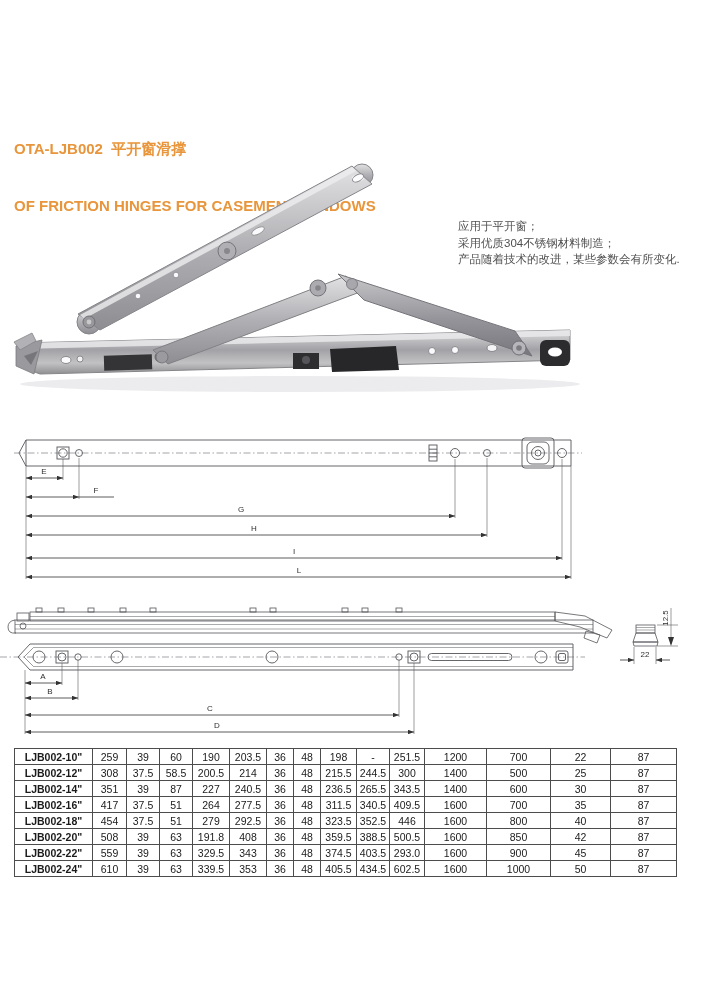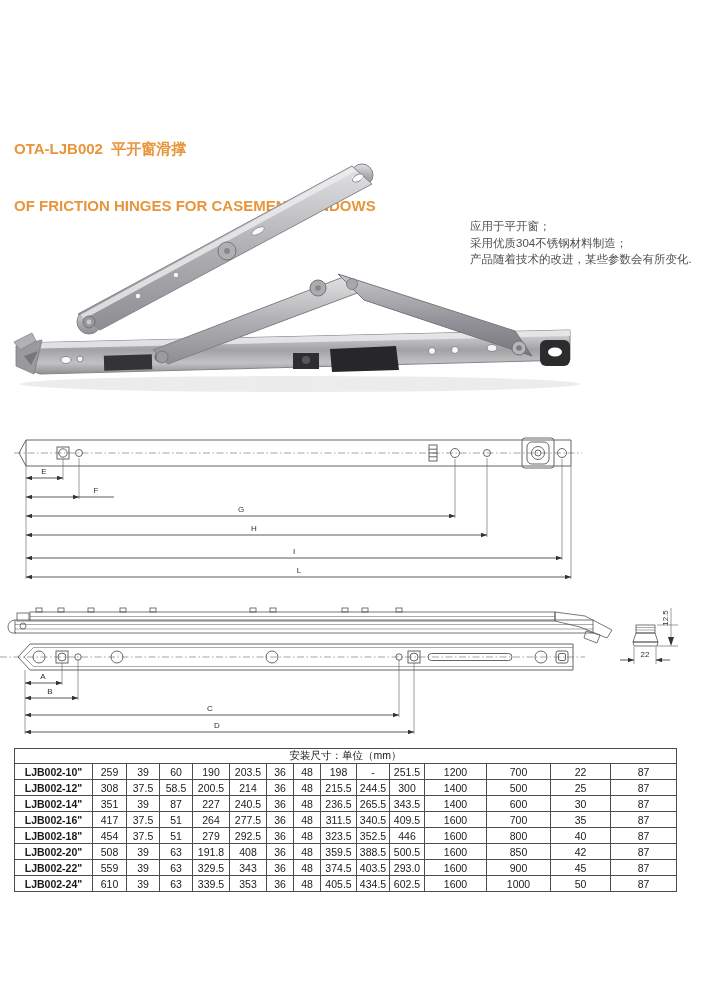--- a/index.html
+++ b/index.html
@@ -1,20 +1,20 @@
 <!DOCTYPE html>
 <html><head>
 <meta charset="utf-8">
 <style>
   html,body{margin:0;padding:0;background:#ffffff;}
   .page{position:relative;width:727px;height:1000px;background:#fff;overflow:hidden;
         font-family:"Liberation Sans",sans-serif;}
   .title-block{position:absolute;left:14px;top:101px;color:#e8953b;
                font-size:15px;font-weight:bold;line-height:19px;white-space:pre;}
-  .notes-block{position:absolute;left:470px;top:218px;color:#4f4f4f;
+  .notes-block{position:absolute;left:458px;top:218px;color:#4f4f4f;
                font-size:11.5px;line-height:16.5px;}
   .notes-block div{white-space:nowrap;}
   svg{position:absolute;display:block;}
   svg text{font-family:"Liberation Sans",sans-serif;font-size:8px;fill:#2e2e2e;}
   .spec{position:absolute;left:14px;top:748px;width:662px;border-collapse:collapse;
         table-layout:fixed;background:#fff;}
   .spec th,.spec td{border:1px solid #4c4c4c;font-size:10.5px;color:#1a1a1a;
         text-align:center;vertical-align:middle;padding:0;height:15px;
         font-weight:normal;overflow:hidden;white-space:nowrap;}
   .spec th.caption-cell{height:13px;font-size:10.5px;}
@@ -263,23 +263,20 @@
         <col style="width:27px">
       <col style="width:36px">
         <col style="width:33px">
         <col style="width:35px">
         <col style="width:62px">
       <col style="width:64px">
         <col style="width:60px">
         <col style="width:66px">
     </colgroup>
     <thead>
-      <tr>
-        <th class="caption-cell" colspan="15">安装尺寸：单位（mm）</th>
-      </tr>
     </thead>
     <tbody id="table-body">
         <tr>
           <td class="model">LJB002-10"</td>
           <td>259</td>
           <td>39</td>
           <td>60</td>
           <td>190</td>
           <td>203.5</td>
           <td>36</td>

